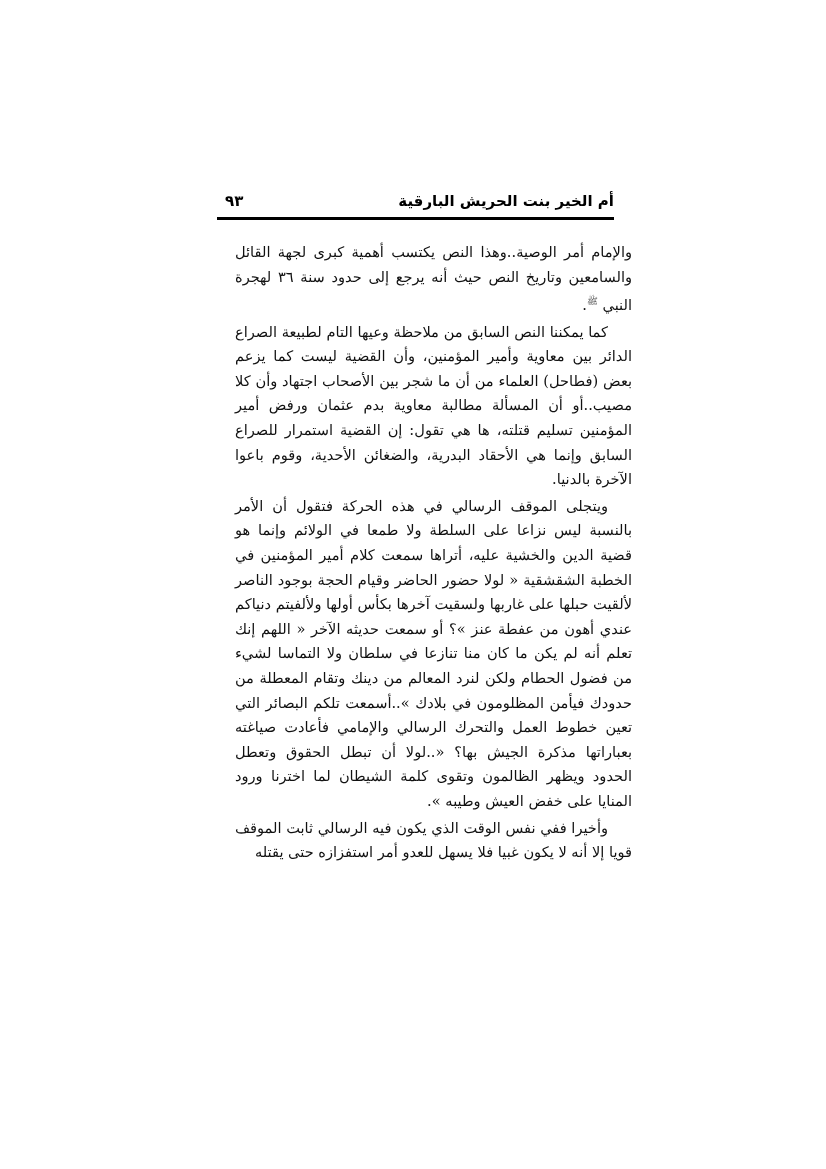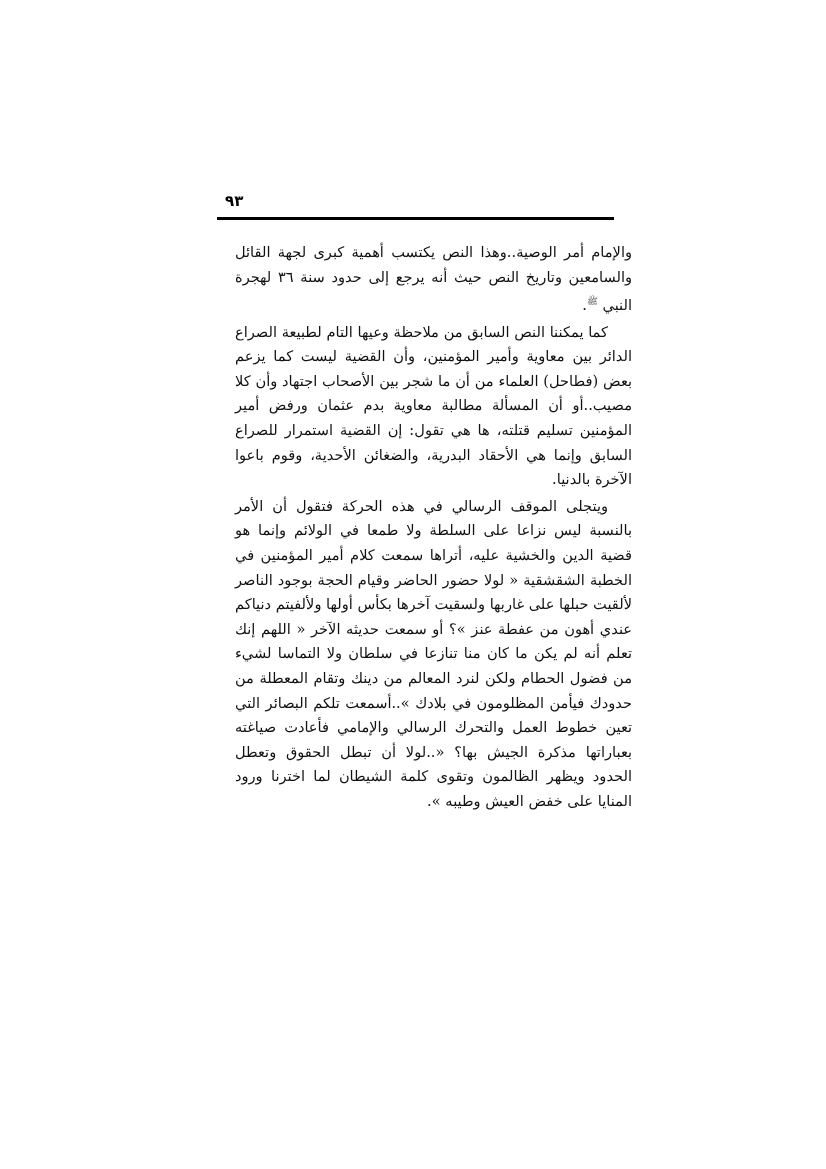--- a/index.html
+++ b/index.html
@@ -84,24 +84,26 @@
       vertical-align: super;
       color: #333;
     }
   </style>
 </head>
 <body>
 
 <div class="page">
 
   <div class="running-header">
+    <span class="header-title">أم الخير بنت الحريش البارقية</span>
     <span class="page-number">٩٣</span>
   </div>
 
   <div class="header-rule"></div>
 
   <div class="body-text">
     <p class="no-indent"><span>والإمام أمر الوصية..وهذا النص يكتسب أهمية كبرى لجهة القائل والسامعين وتاريخ النص حيث أنه يرجع إلى حدود سنة ٣٦ لهجرة النبي</span> <span class="salawat">ﷺ</span><span>.</span></p>
     <p>كما يمكننا النص السابق من ملاحظة وعيها التام لطبيعة الصراع الدائر بين معاوية وأمير المؤمنين، وأن القضية ليست كما يزعم بعض (فطاحل) العلماء من أن ما شجر بين الأصحاب اجتهاد وأن كلا مصيب..أو أن المسألة مطالبة معاوية بدم عثمان ورفض أمير المؤمنين تسليم قتلته، ها هي تقول: إن القضية استمرار للصراع السابق وإنما هي الأحقاد البدرية، والضغائن الأحدية، وقوم باعوا الآخرة بالدنيا.</p>
     <p>ويتجلى الموقف الرسالي في هذه الحركة فتقول أن الأمر بالنسبة ليس نزاعا على السلطة ولا طمعا في الولائم وإنما هو قضية الدين والخشية عليه، أتراها سمعت كلام أمير المؤمنين في الخطبة الشقشقية « لولا حضور الحاضر وقيام الحجة بوجود الناصر لألقيت حبلها على غاربها ولسقيت آخرها بكأس أولها ولألفيتم دنياكم عندي أهون من عفطة عنز »؟ أو سمعت حديثه الآخر « اللهم إنك تعلم أنه لم يكن ما كان منا تنازعا في سلطان ولا التماسا لشيء من فضول الحطام ولكن لنرد المعالم من دينك وتقام المعطلة من حدودك فيأمن المظلومون في بلادك »..أسمعت تلكم البصائر التي تعين خطوط العمل والتحرك الرسالي والإمامي فأعادت صياغته بعباراتها مذكرة الجيش بها؟ «..لولا أن تبطل الحقوق وتعطل الحدود ويظهر الظالمون وتقوى كلمة الشيطان لما اخترنا ورود المنايا على خفض العيش وطيبه ».</p>
+    <p>وأخيرا ففي نفس الوقت الذي يكون فيه الرسالي ثابت الموقف قويا إلا أنه لا يكون غبيا فلا يسهل للعدو أمر استفزازه حتى يقتله</p>
   </div>
 
 </div>
 
 </body></html>

